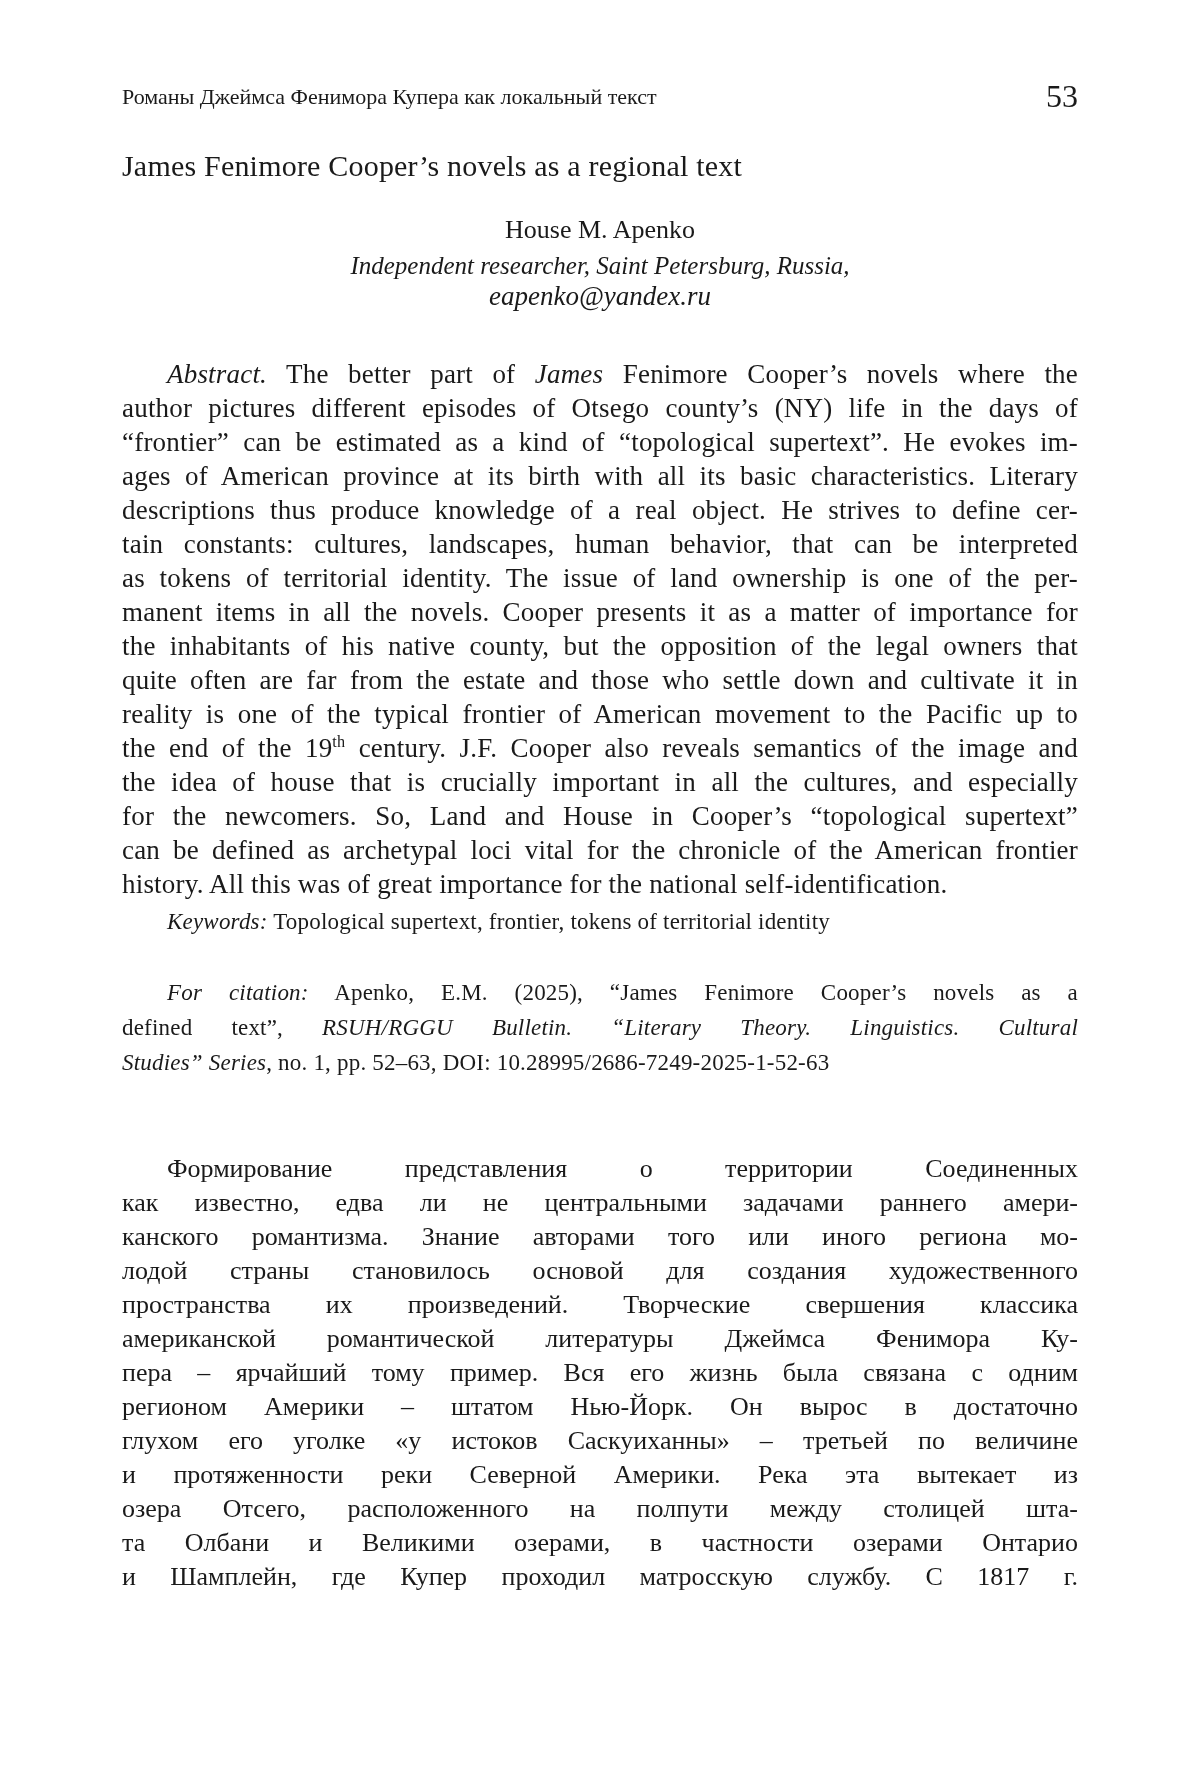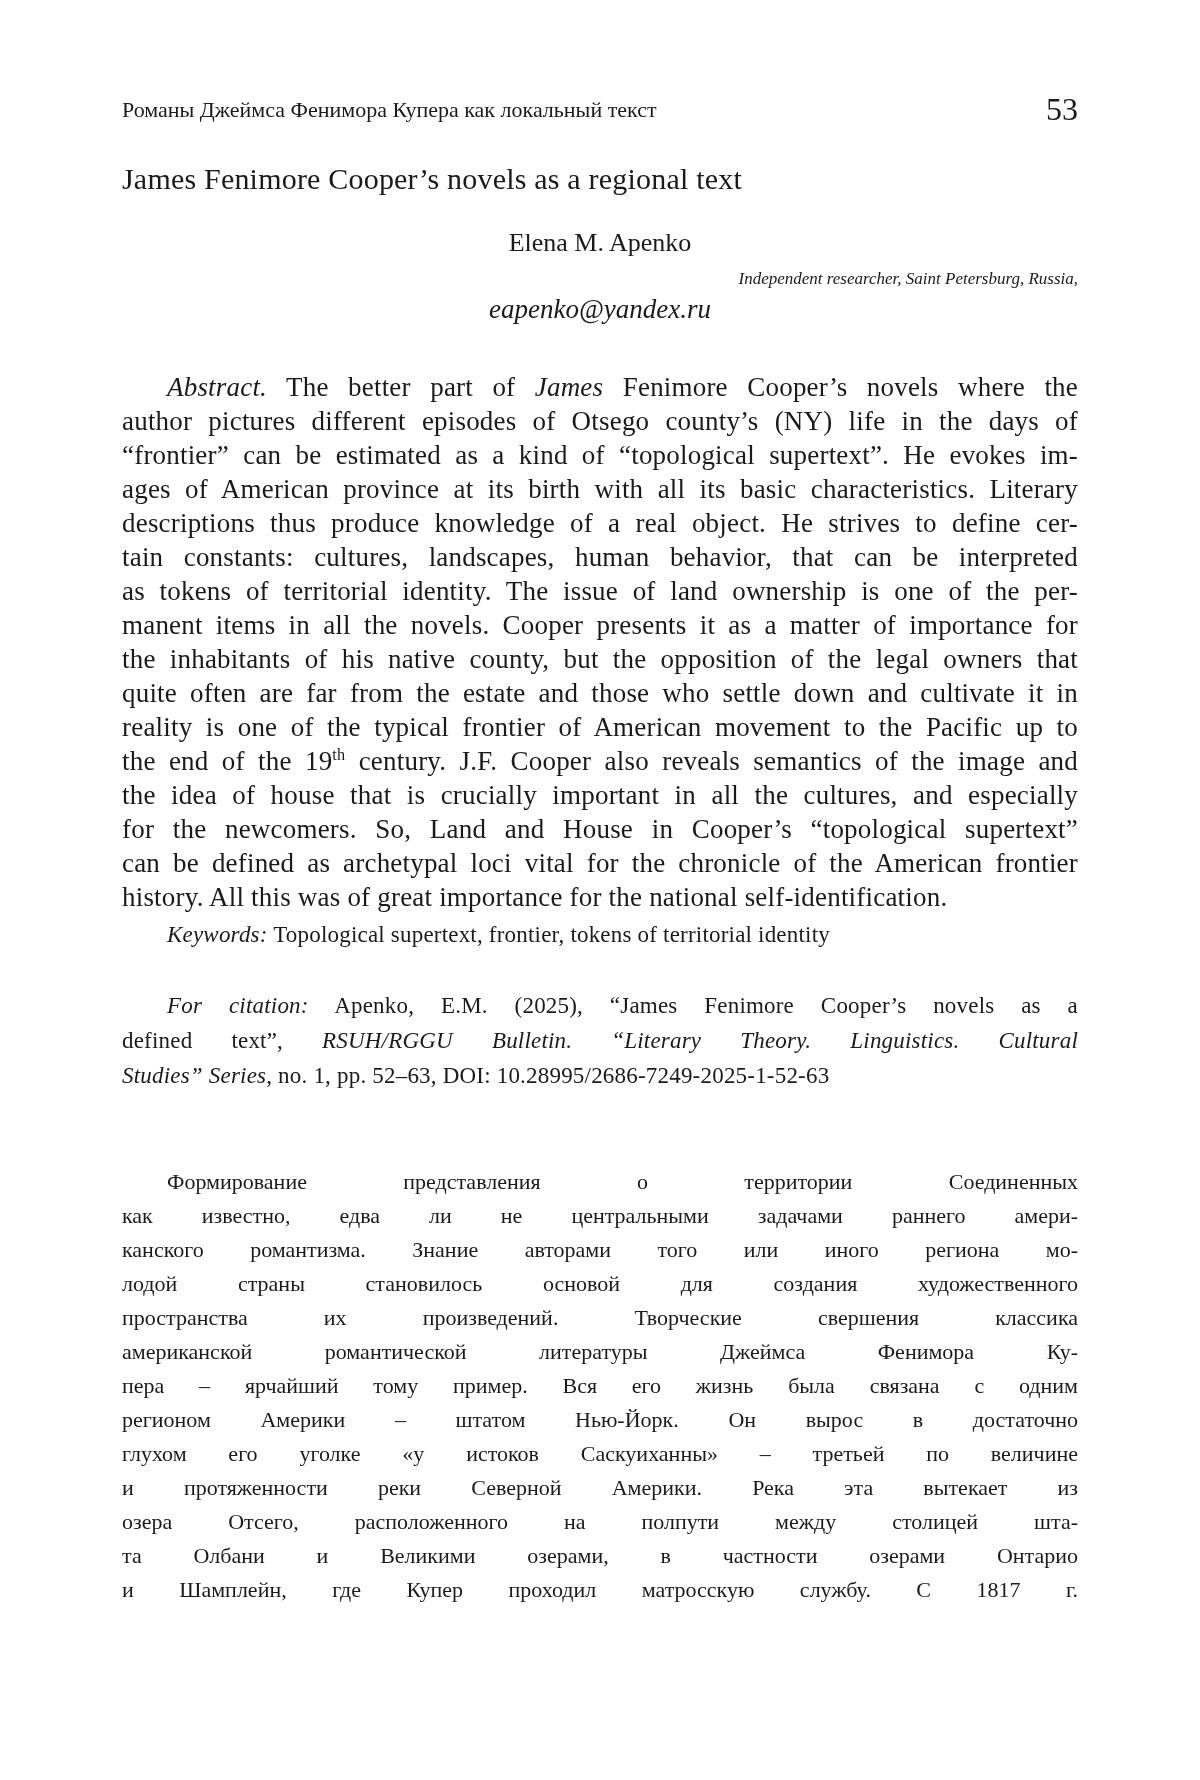--- a/index.html
+++ b/index.html
@@ -2,21 +2,21 @@
 <html style="--ink: #1a1a1a; --paper: #ffffff;"><head>
 <meta charset="utf-8">
 <style>
   :root { --ink:#1a1a1a; --paper:#ffffff; }
   * { box-sizing: border-box; }
   html, body { margin:0; padding:0; background:#ffffff; }
   .page {
     position: relative;
     width: 1200px;
     height: 1628px;
-    margin: 13px auto;
+    margin: 0 auto;
     background: var(--paper);
     color: var(--ink);
     font-family: "Liberation Serif", "DejaVu Serif", serif;
     padding: 82px 122px 4px 122px;
     overflow: hidden;
   }
   .running-head {
     display: flex;
     justify-content: space-between;
     align-items: flex-end;
@@ -26,27 +26,27 @@
   .running-head .pagenum { font-size: 32px; line-height: 28px; }
   .article-title {
     margin: 38px 0 0 0;
     font-size: 30px;
     line-height: 36px;
     font-weight: normal;
     text-align: left;
     letter-spacing: 0.2px;
   }
   .author { margin-top: 30px; font-size: 26px; line-height: 31px; text-align: center; }
-  .affiliation { margin-top: 6px; font-size: 17px; line-height: 29px; font-style: italic; text-align: right; }
+  .affiliation { margin-top: 6px; font-size: 25px; line-height: 29px; font-style: italic; text-align: center; }
   .email { margin-top: 2px; font-size: 27px; line-height: 29px; font-style: italic; text-align: center; }
 
   .abstract { margin-top: 46px; font-size: 27px; line-height: 34px; letter-spacing: 0.2px; }
   .keywords { margin-top: 4px; font-size: 23px; line-height: 34px; letter-spacing: 0.2px; }
   .citation { margin-top: 36px; font-size: 23px; line-height: 35px; letter-spacing: 0.2px; }
-  .body-ru  { margin-top: 72px; font-size: 22px; line-height: 34px; }
+  .body-ru  { margin-top: 72px; font-size: 26px; line-height: 34px; }
 
   .line { text-align: justify; text-align-last: justify; }
   .line.last { text-align-last: auto; }
   .line.indent { text-indent: 45px; }
   .line em { font-style: italic; }
   sup { font-size: 60%; vertical-align: super; line-height: 0; }
 
   .page-footer {
     margin-top: 48px;
     font-size: 20px;
@@ -61,21 +61,21 @@
 
 <div class="page">
 
   <div class="running-head">
     <span>Романы Джеймса Фенимора Купера как локальный текст</span>
     <span class="pagenum">53</span>
   </div>
 
   <h1 class="article-title">James Fenimore Cooper’s novels as a regional text</h1>
 
-  <div class="author">Elena M. Apenko</div>
+  <div class="author">House M. Apenko</div>
   <div class="affiliation">Independent researcher, Saint Petersburg, Russia,</div>
   <div class="email">eapenko@yandex.ru</div>
 
   <section class="abstract">
       <div class="line indent"><em>Abstract.</em><span> The better part of </span><em>James</em><span> Fenimore Cooper’s novels where the</span></div>
       <div class="line"><span>author pictures different episodes of Otsego county’s (NY) life in the days of</span></div>
       <div class="line"><span>“frontier” can be estimated as a kind of “topological supertext”. He evokes im-</span></div>
       <div class="line"><span>ages of American province at its birth with all its basic characteristics. Literary</span></div>
       <div class="line"><span>descriptions thus produce knowledge of a real object. He strives to define cer-</span></div>
       <div class="line"><span>tain constants: cultures, landscapes, human behavior, that can be interpreted</span></div>

